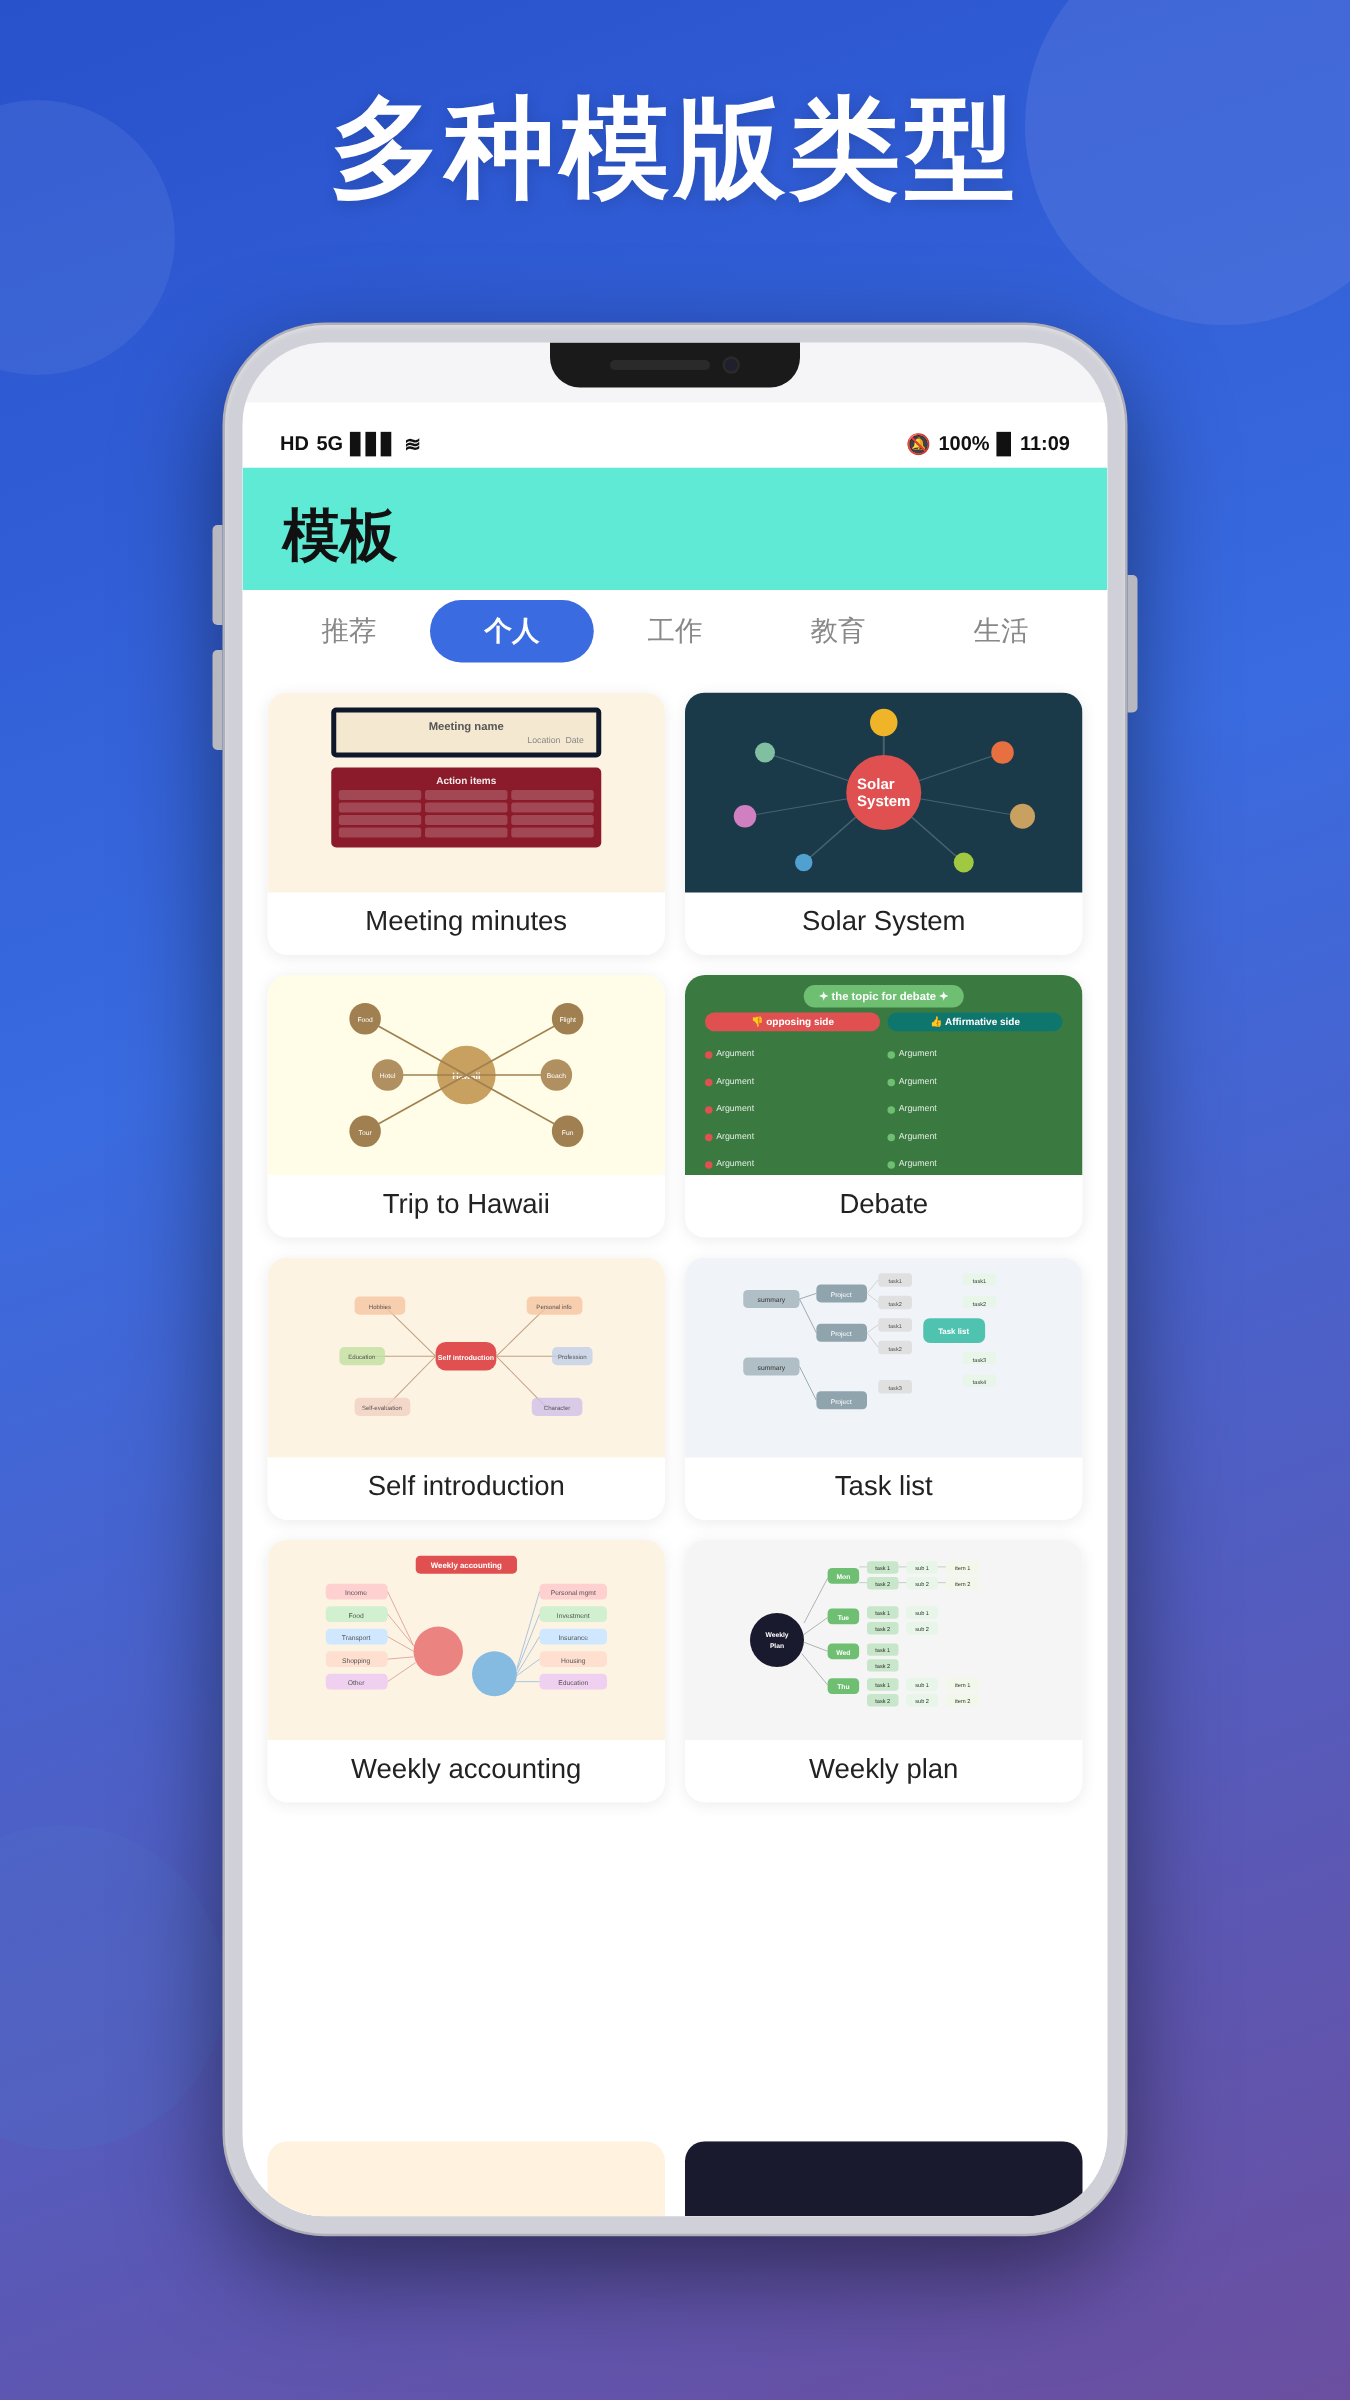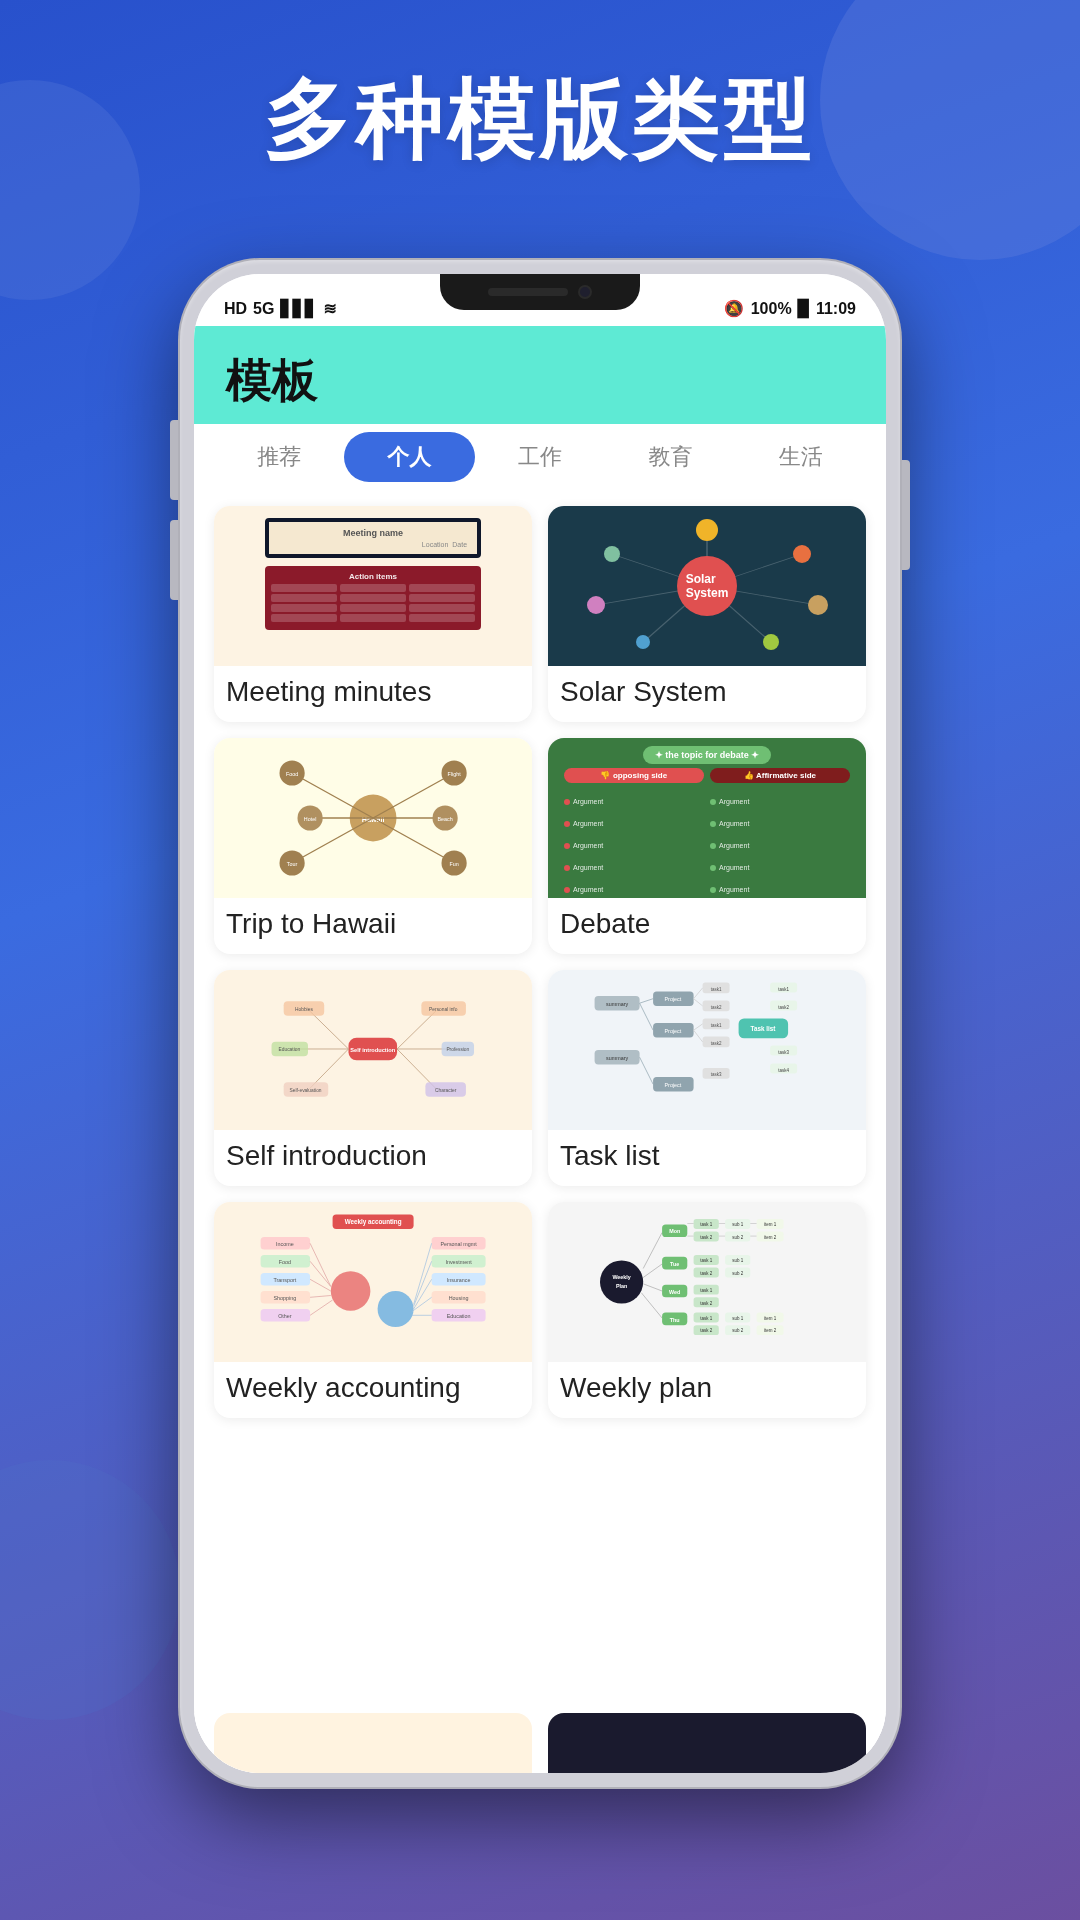--- a/index.html
+++ b/index.html
@@ -149,20 +149,21 @@
       height: 52px;
       background: white;
       display: flex;
       align-items: flex-end;
       justify-content: space-between;
       padding: 0 30px 8px;
       font-size: 18px;
       font-weight: 600;
       color: #111;
       flex-shrink: 0;
+      margin-top: 48px;
     }
     .status-left {
       display: flex;
       align-items: center;
       gap: 6px;
       font-size: 16px;
     }
     .status-right {
       display: flex;
       align-items: center;
@@ -238,22 +239,23 @@
       height: 160px;
       display: flex;
       align-items: center;
       justify-content: center;
       overflow: hidden;
       position: relative;
     }
 
     .template-label {
       padding: 10px 12px 14px;
-      font-size: 28px;
+      font-size: 22px;
       color: #222;
+      text-align: center;
       font-weight: 400;
     }
 
     
     .thumb-meeting {
       background: #fdf3e3;
     }
     .thumb-solar {
       background: #1a3a4a;
     }
@@ -384,21 +386,21 @@
     }
     .debate-side-header {
       border-radius: 10px;
       padding: 3px 6px;
       font-size: 8px;
       color: white;
       font-weight: bold;
       text-align: center;
     }
     .debate-side-header.opposing { background: #e05050; }
-    .debate-side-header.affirmative { background: #7f1d1d; }
+    .debate-side-header.affirmative { background: #0f766e; }
     .debate-arg {
       display: flex;
       align-items: center;
       gap: 3px;
       font-size: 7px;
       color: rgba(255,255,255,0.85);
     }
     .debate-dot {
       width: 6px;
       height: 6px;

